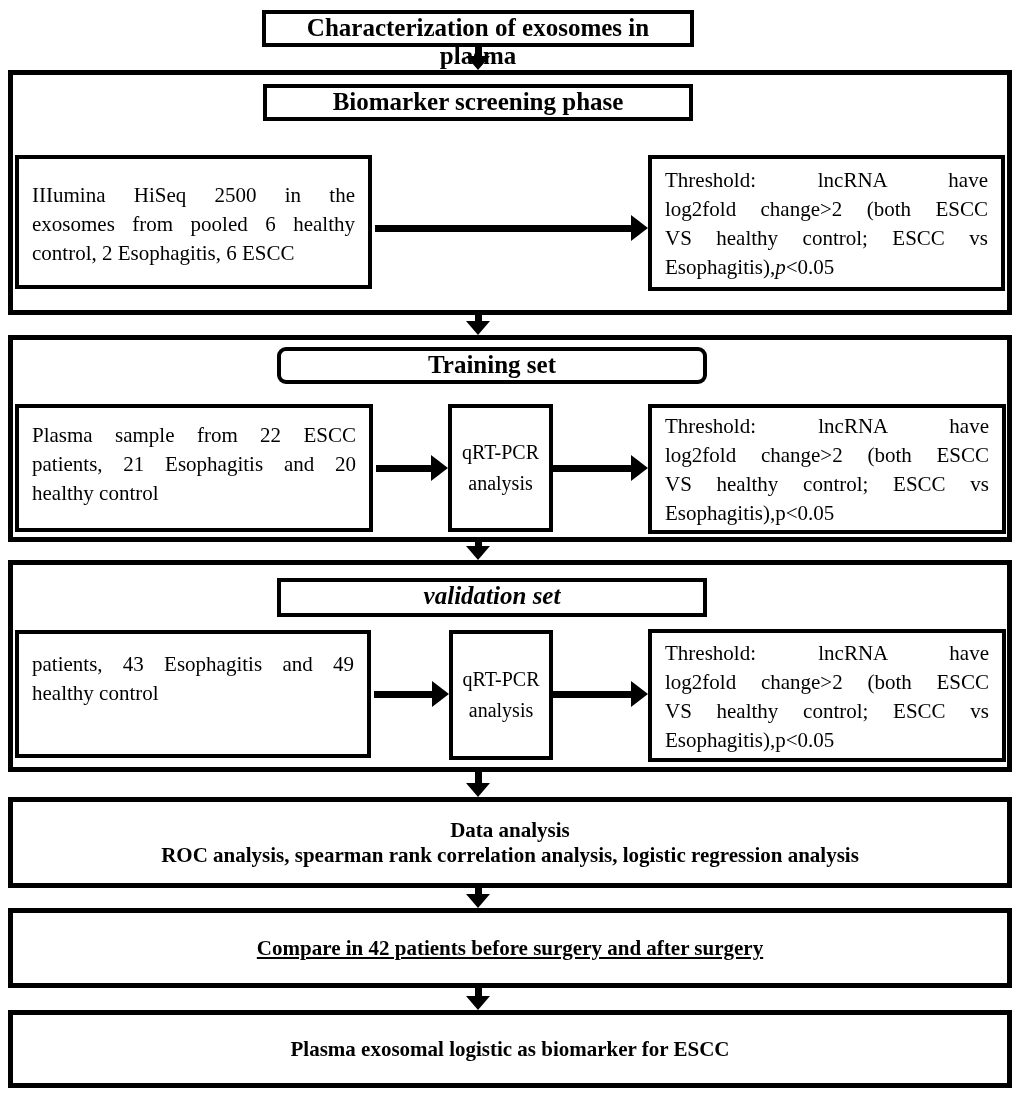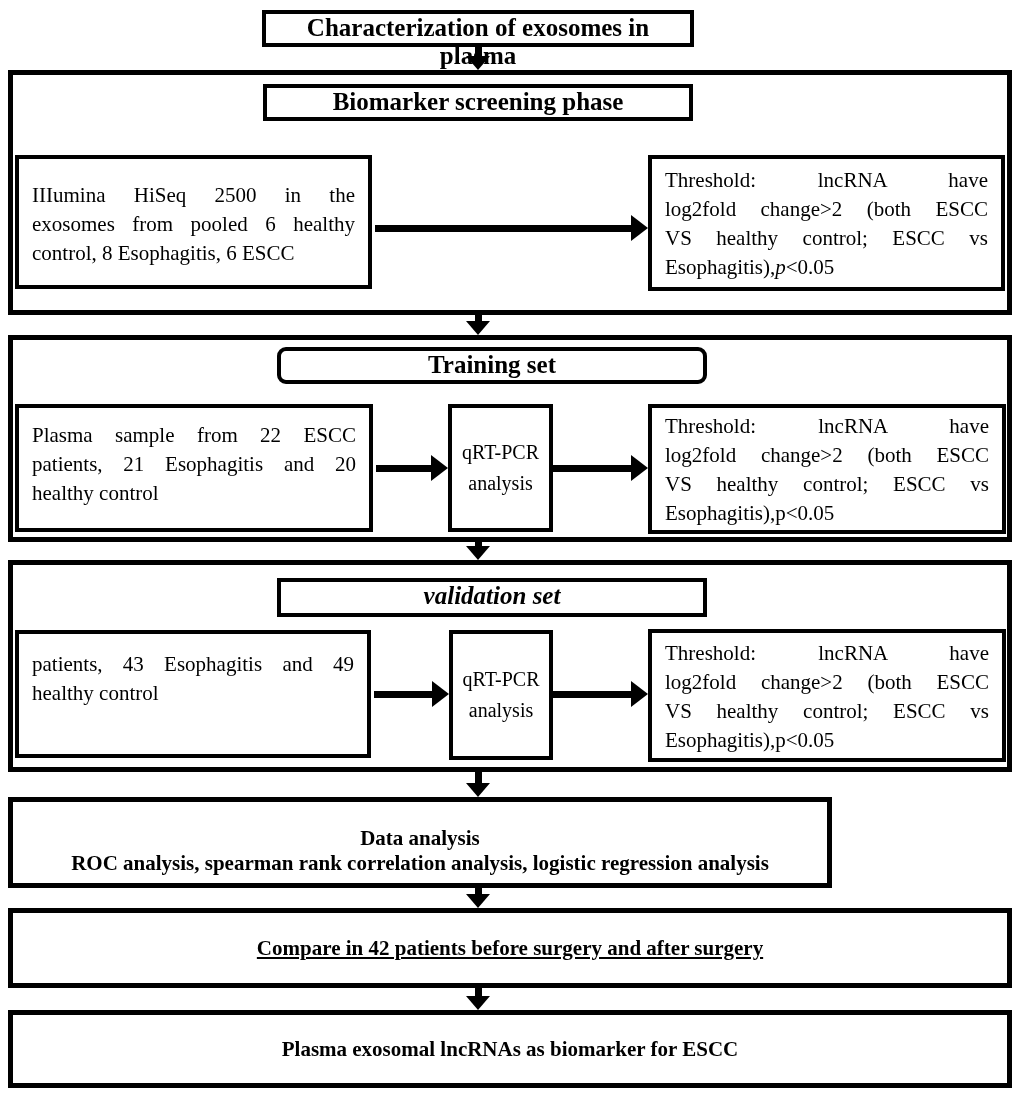--- a/index.html
+++ b/index.html
@@ -103,21 +103,21 @@
   </div>
   <div class="v-arrow" style="left:465px; top:47px; height:23px;"></div>
 
   <div class="box outer" style="left:8px; top:70px; width:1004px; height:245px;"></div>
   <div class="box title-box" style="left:263px; top:84px; width:430px; height:37px;">
     <span>Biomarker screening phase</span>
   </div>
   <div class="box text-box" style="left:15px; top:155px; width:357px; height:134px; padding:22px 13px 12px;">
     <div class="jline">IIIumina HiSeq 2500 in the</div>
     <div class="jline">exosomes from pooled 6 healthy</div>
-    <div class="lline">control, 8 Esophagitis, 6 ESCC</div>
+    <div class="lline">control, 2 Esophagitis, 6 ESCC</div>
   </div>
   <div class="h-arrow" style="left:375px; top:215px; width:273px;"></div>
   <div class="box text-box" style="left:648px; top:155px; width:357px; height:136px; padding:7px 13px;">
     <div class="jline">Threshold: lncRNA have</div>
     <div class="jline">log2fold change&gt;2 (both ESCC</div>
     <div class="jline">VS healthy control; ESCC vs</div>
     <div class="lline"><span>Esophagitis),</span><span class="italic">p</span><span>&lt;0.05</span></div>
   </div>
   <div class="v-arrow" style="left:465px; top:315px; height:20px;"></div>
 
@@ -157,28 +157,28 @@
   </div>
   <div class="h-arrow" style="left:553px; top:681px; width:95px;"></div>
   <div class="box text-box" style="left:648px; top:629px; width:358px; height:133px; padding:6px 13px;">
     <div class="jline">Threshold: lncRNA have</div>
     <div class="jline">log2fold change&gt;2 (both ESCC</div>
     <div class="jline">VS healthy control; ESCC vs</div>
     <div class="lline">Esophagitis),p&lt;0.05</div>
   </div>
   <div class="v-arrow" style="left:465px; top:772px; height:25px;"></div>
 
-  <div class="box outer two-line-box" style="left:8px; top:797px; width:824px; height:91px; padding:24px 20px;">
+  <div class="box outer two-line-box" style="left:8px; top:797px; width:1004px; height:91px; padding:16px 20px;">
     <div>Data analysis</div>
     <div>ROC analysis, spearman rank correlation analysis, logistic regression analysis</div>
   </div>
   <div class="v-arrow" style="left:465px; top:888px; height:20px;"></div>
 
   <div class="box outer center-box" style="left:8px; top:908px; width:1004px; height:80px;text-decoration:underline;">
     <span>Compare in 42 patients before surgery and after surgery</span>
   </div>
   <div class="v-arrow" style="left:465px; top:988px; height:22px;"></div>
 
   <div class="box outer center-box" style="left:8px; top:1010px; width:1004px; height:78px;">
-    <span>Plasma exosomal lncRNAs as biomarker for ESCC</span>
+    <span>Plasma exosomal logistic as biomarker for ESCC</span>
   </div>
 
 </div>
 
 </body></html>

